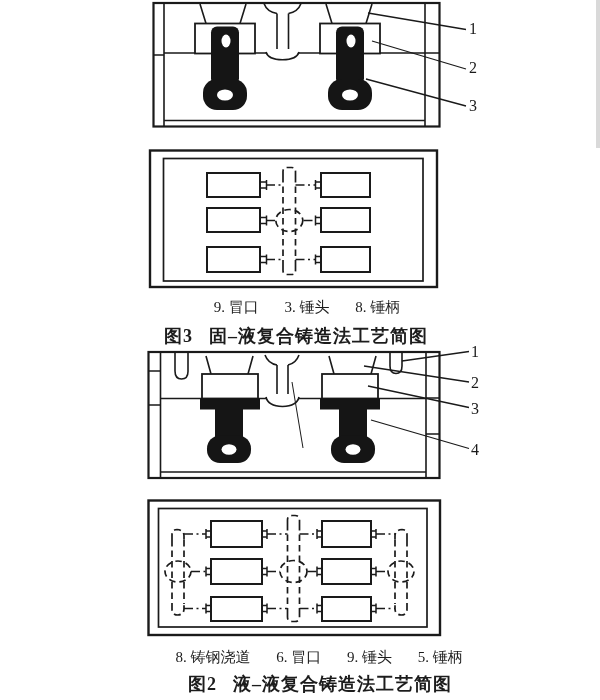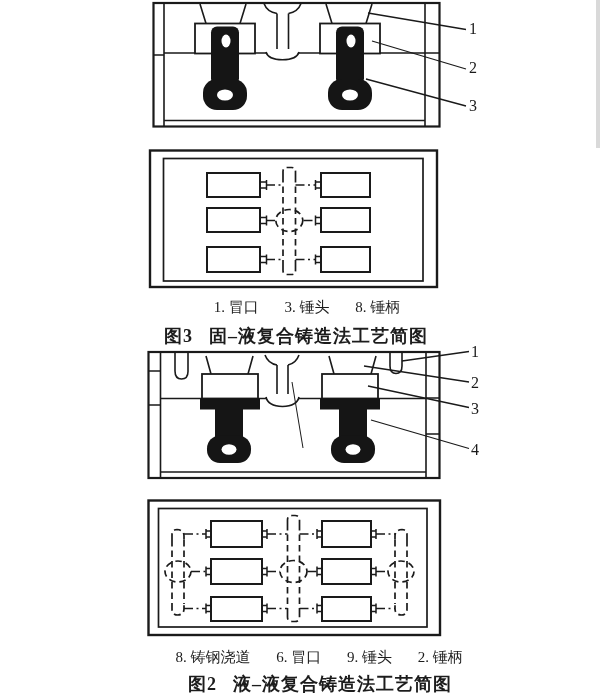--- a/index.html
+++ b/index.html
@@ -80,21 +80,21 @@
       <path d="M266,259.5 H283 M295.5,259.5 H315.5"></path>
     </g>
     <g stroke="#1a1a1a" fill="none" stroke-width="1.5">
       <path d="M260,182 H266.5 M260,188 H266.5 M266.5,180 V190 M315.5,182 H321 M315.5,188 H321 M315.5,180 V190"></path>
       <path d="M260,217.5 H266.5 M260,223.5 H266.5 M266.5,215.5 V225.5 M315.5,217.5 H321 M315.5,223.5 H321 M315.5,215.5 V225.5"></path>
       <path d="M260,256.5 H266.5 M260,262.5 H266.5 M266.5,254.5 V264.5 M315.5,256.5 H321 M315.5,262.5 H321 M315.5,254.5 V264.5"></path>
     </g>
   </svg>
 
   <div class="caption-row legend" style="top:298px;transform:translateX(7px)">
-    <span class="item">1. 冒口</span>
+    <span class="item">9. 冒口</span>
     <span class="item">3. 锤头</span>
     <span class="item">8. 锤柄</span>
   </div>
   <div class="caption-row figtitle" style="top:324px;transform:translateX(-4px)">
     <span class="figno">图3</span><span>固–液复合铸造法工艺简图</span>
   </div>
 
   <svg style="top:345px" width="600" height="140" viewBox="0 345 600 140">
     <rect x="148.5" y="352" width="291" height="126" fill="none" stroke="#1a1a1a" stroke-width="2.2"></rect>
     <g stroke="#1a1a1a" fill="none" stroke-width="1.6">
@@ -169,20 +169,20 @@
       <path d="M206,531 H211 M206,537 H211 M206,529 V539 M262,531 H267 M262,537 H267 M267,529 V539 M317,531 H322 M317,537 H322 M317,529 V539 M371,531 H376 M371,537 H376 M376,529 V539"></path>
       <path d="M206,568.5 H211 M206,574.5 H211 M206,566.5 V576.5 M262,568.5 H267 M262,574.5 H267 M267,566.5 V576.5 M317,568.5 H322 M317,574.5 H322 M317,566.5 V576.5 M371,568.5 H376 M371,574.5 H376 M376,566.5 V576.5"></path>
       <path d="M206,605.5 H211 M206,611.5 H211 M206,603.5 V613.5 M262,605.5 H267 M262,611.5 H267 M267,603.5 V613.5 M317,605.5 H322 M317,611.5 H322 M317,603.5 V613.5 M371,605.5 H376 M371,611.5 H376 M376,603.5 V613.5"></path>
     </g>
   </svg>
 
   <div class="caption-row legend" style="top:648px;transform:translateX(19px)">
     <span class="item">8. 铸钢浇道</span>
     <span class="item">6. 冒口</span>
     <span class="item">9. 锤头</span>
-    <span class="item">2. 锤柄</span>
+    <span class="item">5. 锤柄</span>
   </div>
   <div class="caption-row figtitle" style="top:672px;transform:translateX(20px)">
     <span class="figno">图2</span><span>液–液复合铸造法工艺简图</span>
   </div>
 
   <div class="scan-edge"></div>
 </div>
 
 </body></html>

